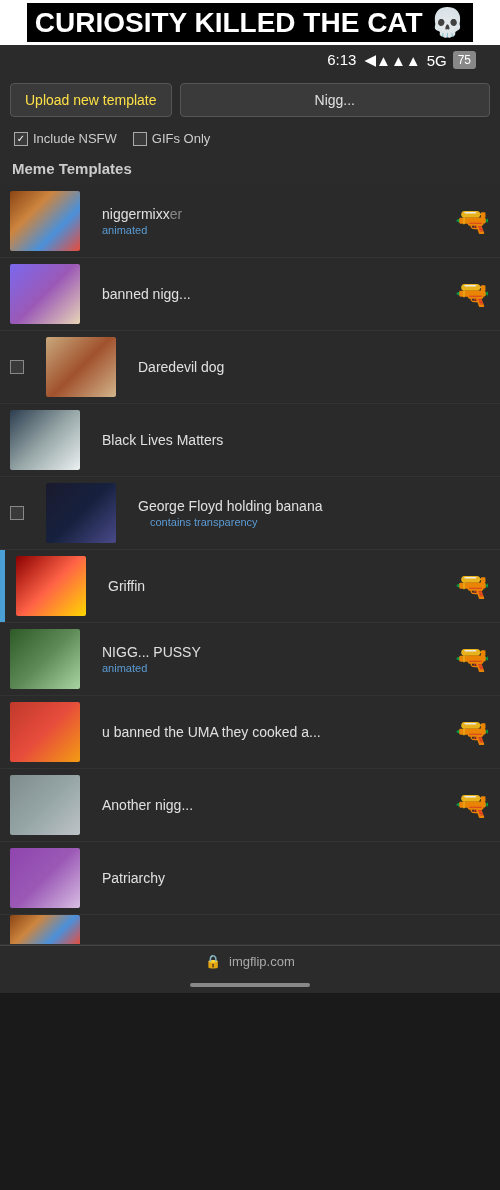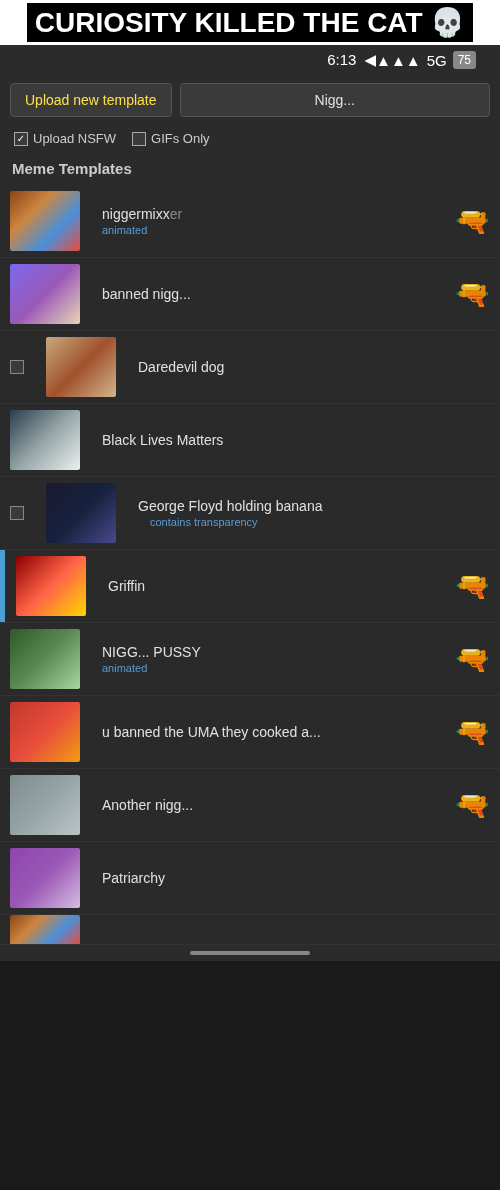--- a/index.html
+++ b/index.html
@@ -241,21 +241,21 @@
   </div>
 
   <div class="toolbar">
     <button class="btn-upload">Upload new template</button>
     <button class="btn-secondary">Nigg...</button>
   </div>
 
   <div class="filter-row">
     <div class="checkbox-item">
       <div class="checkbox-box checked">✓</div>
-      <span>Upload NSFW</span>
+      <span>Include NSFW</span>
     </div>
     <div class="checkbox-item">
       <div class="checkbox-box"></div>
       <span>GIFs Only</span>
     </div>
   </div>
 
   <div class="section-header">
     <span>Meme Templates</span>
   </div>
@@ -343,18 +343,22 @@
         <span class="template-name">Patriarchy</span>
       </div>
     </div>
 
     <div class="template-item" style="height:30px;overflow:hidden;">
       <div class="template-thumb thumb-color-1" style="height:30px;"></div>
     </div>
 
   </div>
 
+  <div class="bottom-bar">
+    <span class="lock-icon">🔒</span>
+    <span>imgflip.com</span>
+  </div>
 
   <div class="home-indicator">
     <div class="home-bar"></div>
   </div>
 
 </div>
 
 </body></html>

